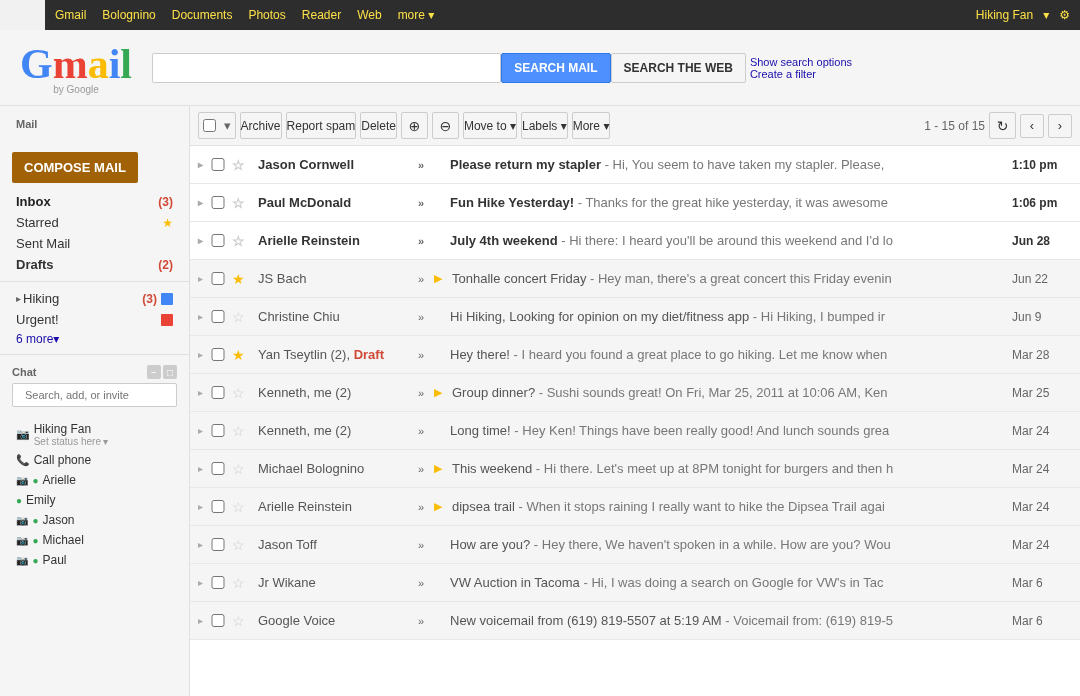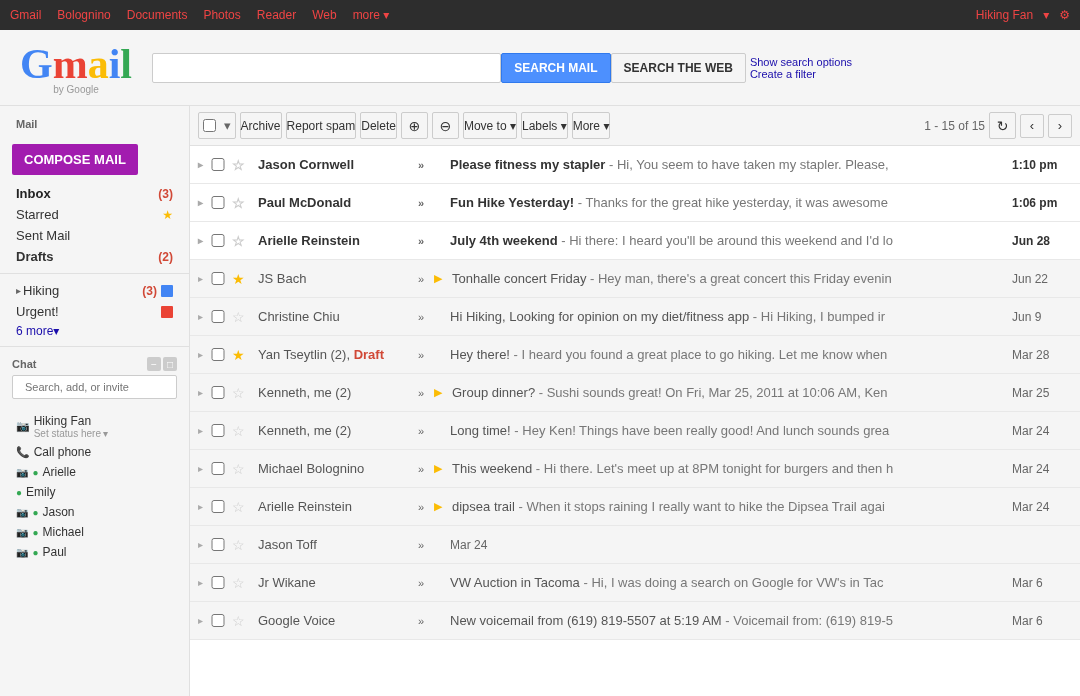--- a/index.html
+++ b/index.html
@@ -1,26 +1,27 @@
 <!DOCTYPE html>
 <html><head>
   <meta charset="utf-8">
   <style>
     * { margin: 0; padding: 0; box-sizing: border-box; }
     body { font-family: Arial, sans-serif; font-size: 13px; background: #f1f1f1; color: #333; }
 
     
     #topbar {
       background: #2d2d2d;
-      color: #ef4444;
+      color: #fde047;
       height: 30px;
       display: flex;
       align-items: center;
       padding: 0 10px;
       justify-content: space-between;
+      margin-left: 45px;
     }
     #topbar-left { display: flex; gap: 16px; align-items: center; font-size: 12px; }
     #topbar-left span { cursor: pointer; }
     #topbar-right { display: flex; align-items: center; gap: 10px; font-size: 12px; }
 
     
     #header {
       background: #f5f5f5;
       padding: 10px 20px;
       display: flex;
@@ -73,22 +74,22 @@
       border-right: 1px solid #e0e0e0;
     }
     .sidebar-section-label {
       font-size: 11px;
       color: #666;
       padding: 4px 16px 2px;
       font-weight: bold;
     }
     #compose-btn {
       display: block;
-      margin: 12px 12px 8px;
-      background: #a21caf;
+      margin: 20px 12px 8px;
+      background: #a16207;
       color: white;
       border: none;
       border-radius: 2px;
       padding: 8px 12px;
       font-size: 13px;
       font-weight: bold;
       cursor: pointer;
       text-align: center;
     }
     .sidebar-item {
@@ -366,21 +367,21 @@
 
     <div id="email-list">
         <div class="email-row unread">
       <span class="email-row-expand">▸</span>
       <input type="checkbox" class="email-check" style="">
       <span class="email-star ">☆</span>
       <div class="email-sender"><span>Jason Cornwell</span></div>
       <span class="email-arrow">»</span>
       <span style="width:16px;display:inline-block;"></span>
       <div class="email-subject-snippet">
-        <span class="email-subject">Please fitness my stapler</span>
+        <span class="email-subject">Please return my stapler</span>
         <span class="email-snippet"> - Hi, You seem to have taken my stapler. Please,</span>
       </div>
       <span class="email-time">1:10 pm</span>
     </div>
         <div class="email-row unread">
       <span class="email-row-expand">▸</span>
       <input type="checkbox" class="email-check" style="">
       <span class="email-star ">☆</span>
       <div class="email-sender"><span>Paul McDonald</span></div>
       <span class="email-arrow">»</span>
@@ -495,20 +496,24 @@
       </div>
       <span class="email-time">Mar 24</span>
     </div>
         <div class="email-row read">
       <span class="email-row-expand">▸</span>
       <input type="checkbox" class="email-check" style="">
       <span class="email-star ">☆</span>
       <div class="email-sender"><span>Jason Toff</span></div>
       <span class="email-arrow">»</span>
       <span style="width:16px;display:inline-block;"></span>
+      <div class="email-subject-snippet">
+        <span class="email-subject">How are you?</span>
+        <span class="email-snippet"> - Hey there, We haven't spoken in a while. How are you? Wou</span>
+      </div>
       <span class="email-time">Mar 24</span>
     </div>
         <div class="email-row read">
       <span class="email-row-expand">▸</span>
       <input type="checkbox" class="email-check" style="">
       <span class="email-star ">☆</span>
       <div class="email-sender"><span>Jr Wikane</span></div>
       <span class="email-arrow">»</span>
       <span style="width:16px;display:inline-block;"></span>
       <div class="email-subject-snippet">

